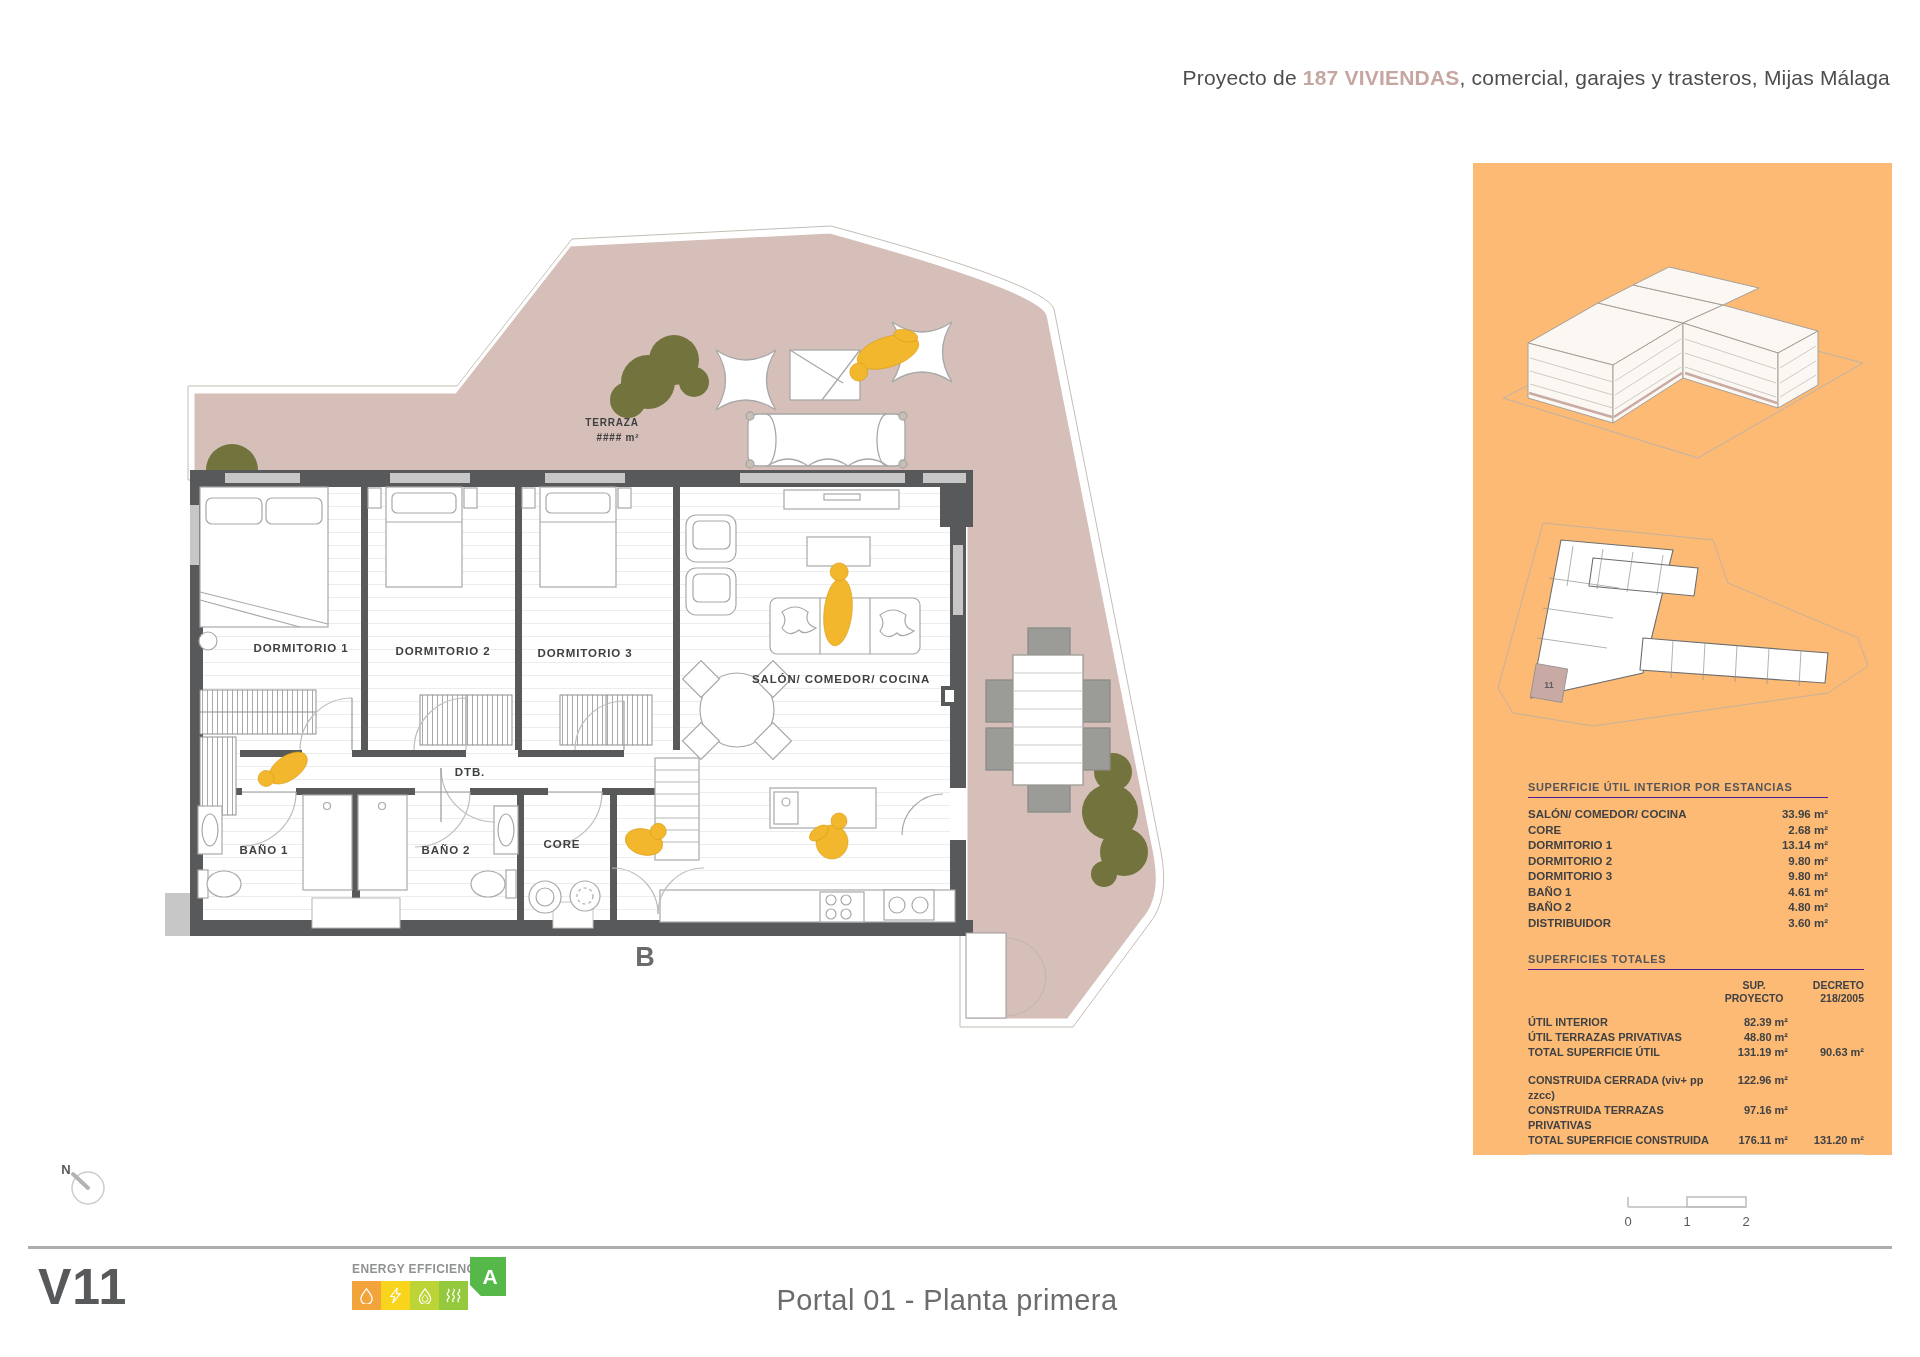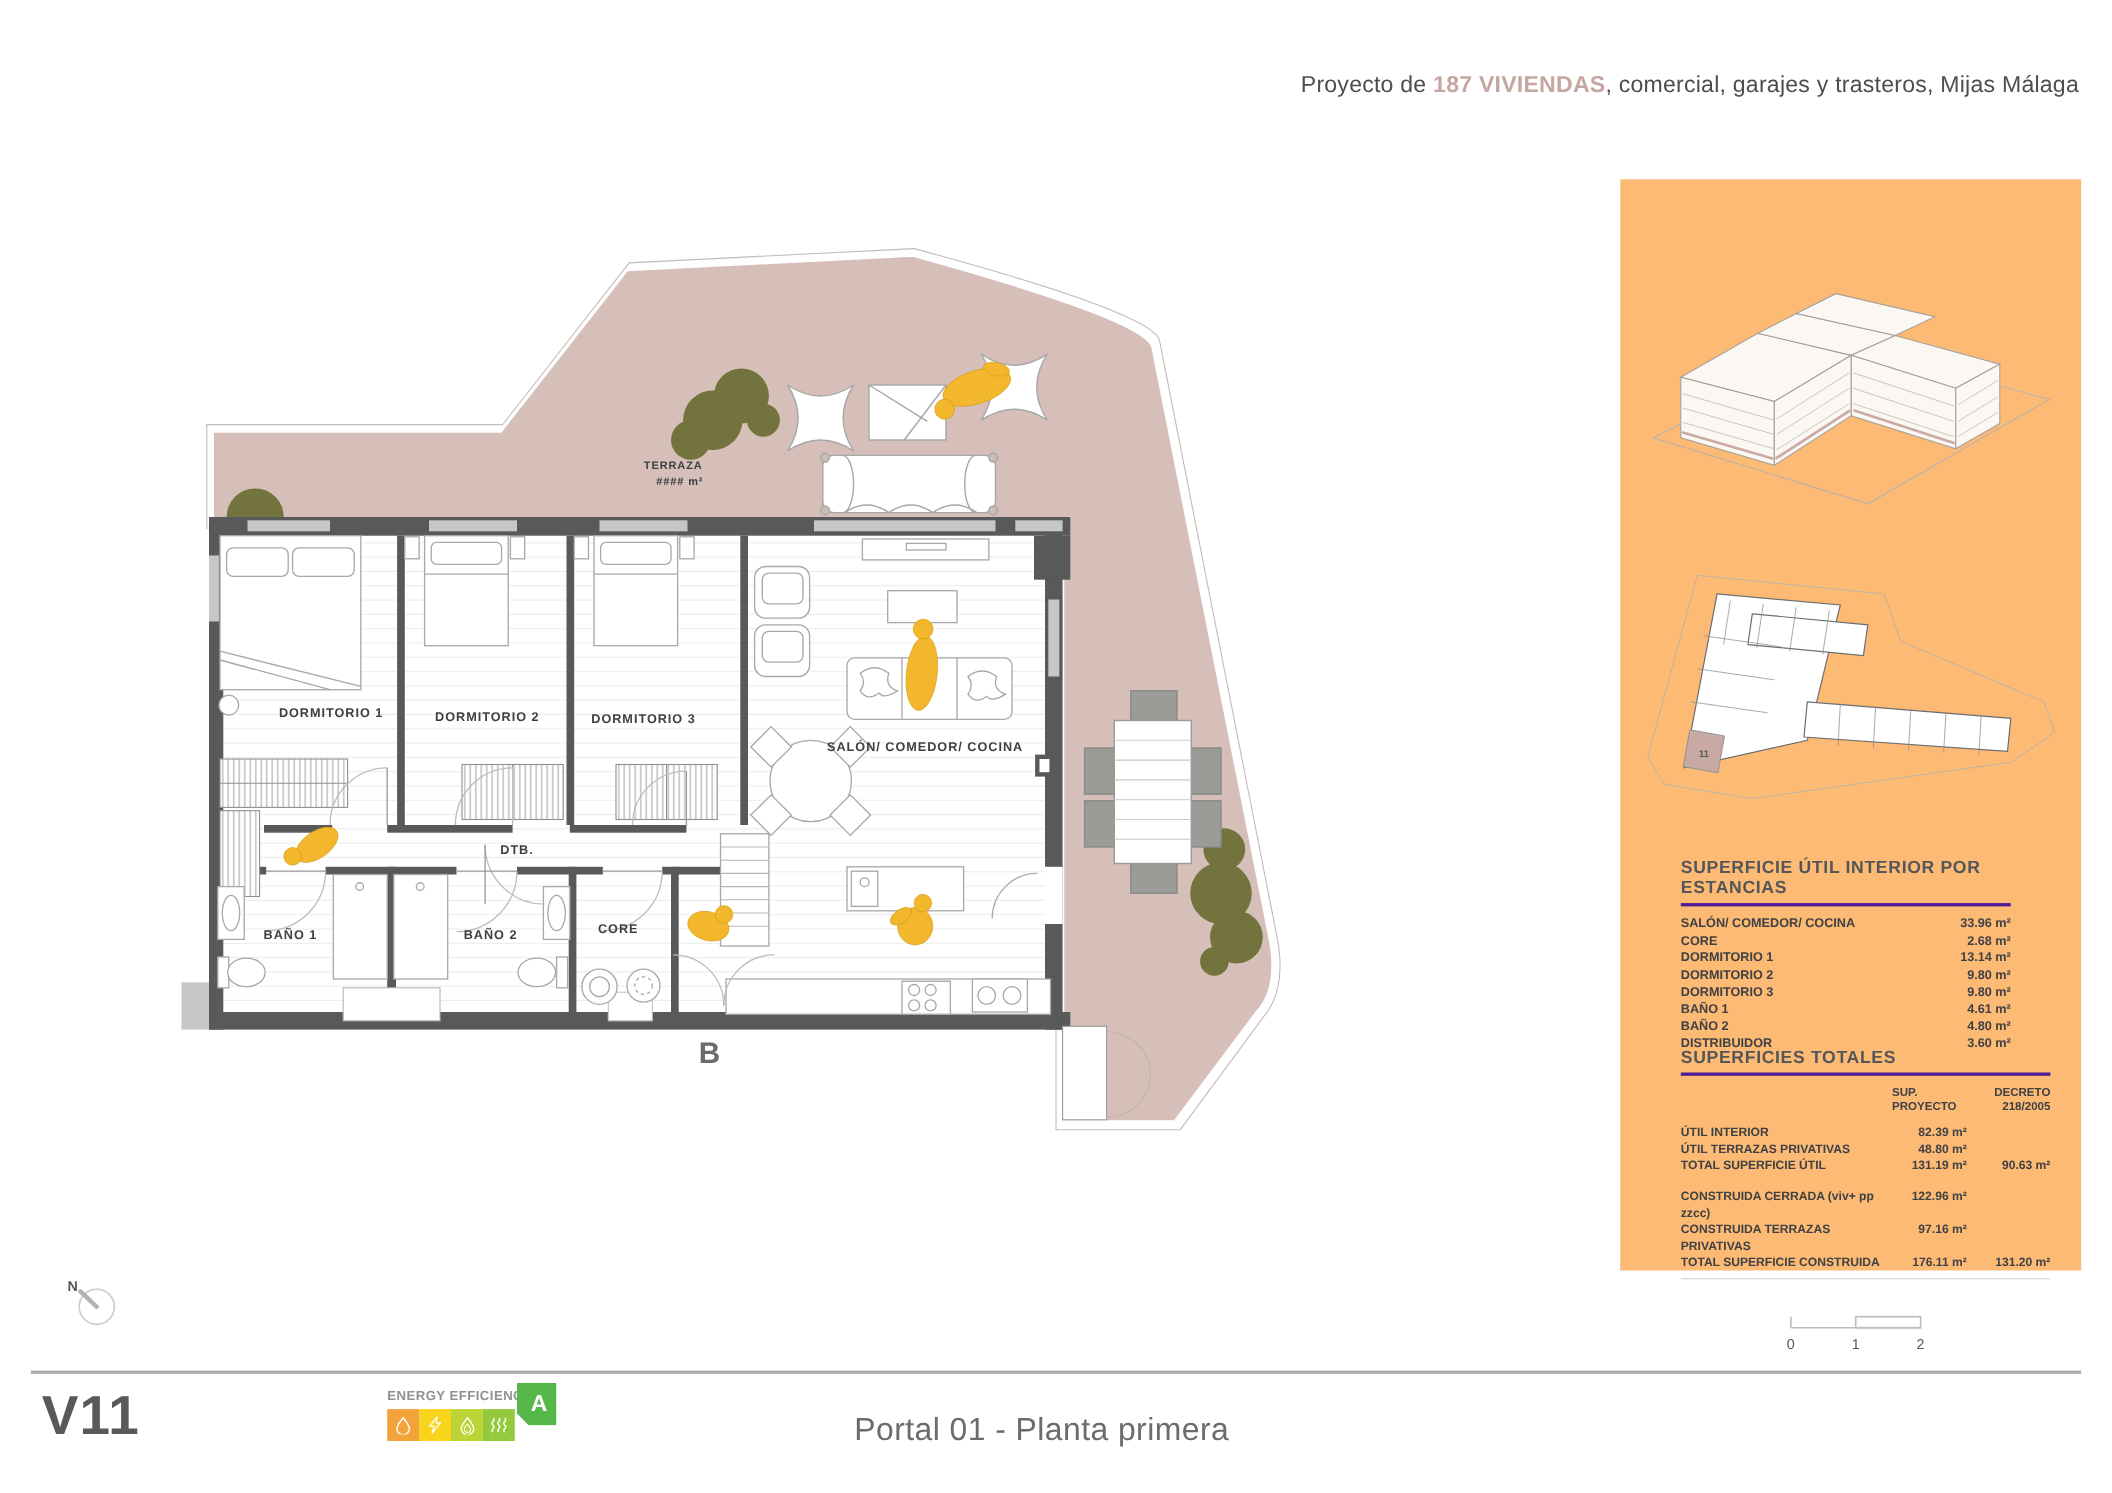--- a/index.html
+++ b/index.html
@@ -10,30 +10,30 @@
   
   #hdr{top:66px;right:30px;font-size:21px;color:#4c4d4f;letter-spacing:.2px;white-space:nowrap;}
   #hdr .hl{color:#c5a6a0;font-weight:bold;}
   #hdr .b{font-weight:500;}
 
   
   #sidebar{left:1473px;top:163px;width:419px;height:992px;background:#fdba74;}
   .sb-fig{position:absolute;left:0;width:419px;}
   #tbl1{position:absolute;left:55px;top:618px;width:300px;color:#3f4144;}
   #tbl2{position:absolute;left:55px;top:790px;width:336px;color:#3f4144;}
-  .tbl-title{font-size:16px;font-weight:bold;letter-spacing:.6px;color:#55565a;
-    border-bottom:3px solid #4c1d95;padding-bottom:4px;margin-bottom:9px;}
+  .tbl-title{font-size:11px;font-weight:bold;letter-spacing:.6px;color:#55565a;
+    border-bottom:1px solid #4c1d95;padding-bottom:4px;margin-bottom:9px;}
   .trow{display:flex;justify-content:space-between;font-size:11.5px;font-weight:bold;line-height:15.5px;}
   .trow2{display:flex;font-size:11px;font-weight:bold;line-height:15px;}
   .trow2 .lab{flex:1;}
   .trow2 .c1{width:68px;text-align:right;}
   .trow2 .c2{width:76px;text-align:right;}
   .thead2{display:flex;font-size:10.5px;font-weight:bold;line-height:13px;margin-bottom:10px;}
   .thead2 .lab{flex:1;}
-  .thead2 .c1{width:68px;text-align:left;}
+  .thead2 .c1{width:68px;text-align:center;}
   .thead2 .c2{width:76px;text-align:right;}
   .tgap{height:13px;}
   .tbl-end{border-bottom:1px solid #d9d2c6;margin-top:6px;}
 
   
   #divider{left:28px;top:1246px;width:1864px;height:3px;background:#adadad;}
   #disc{left:38px;top:1221px;font-size:11px;color:#3c3d3f;}
   #v11{left:38px;top:1258px;font-size:50px;font-weight:bold;color:#58595b;letter-spacing:1px;}
   #ptitle{left:0;top:1284px;width:1800px;text-align:center;font-size:29px;font-weight:500;color:#6b6c6e;letter-spacing:.4px;margin-left:47px;}
 

